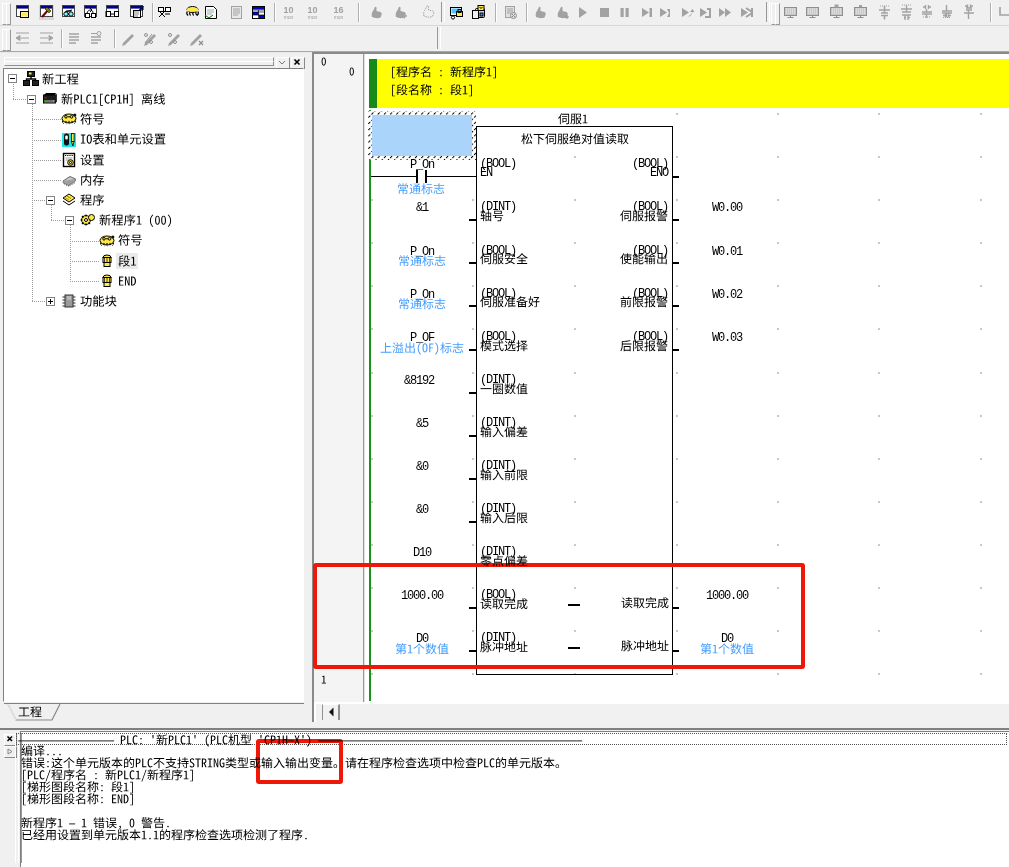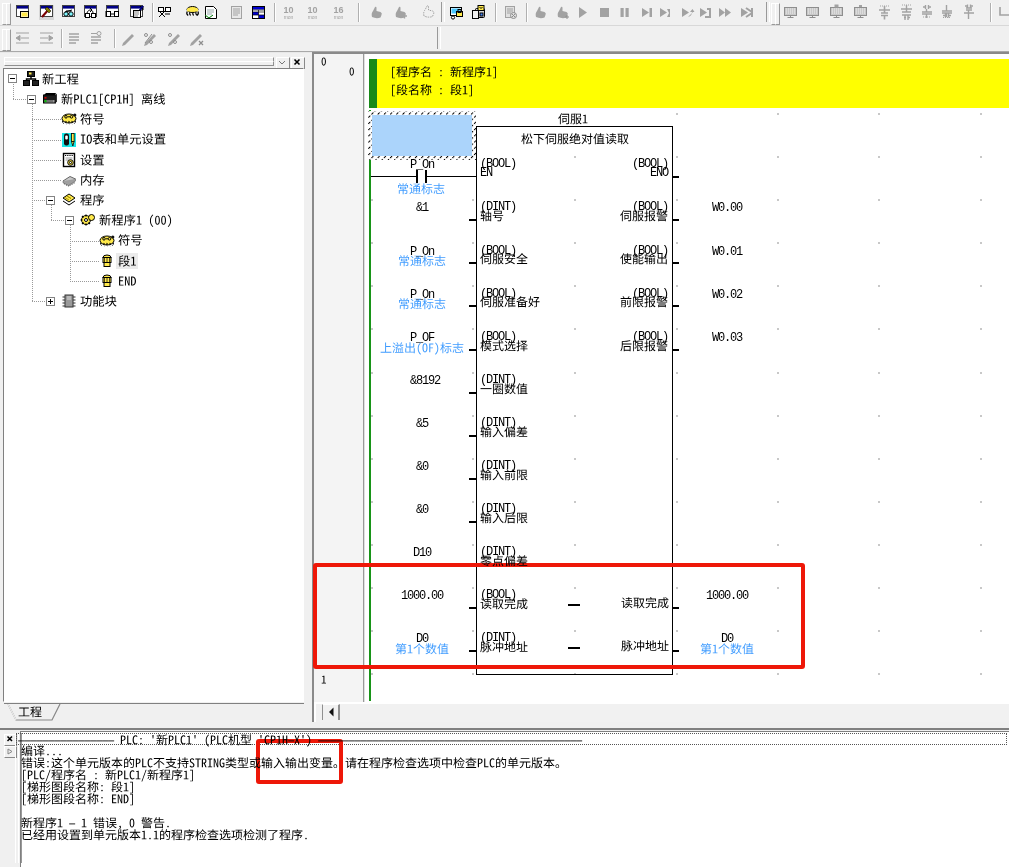--- a/index.html
+++ b/index.html
@@ -966,21 +966,21 @@
     <div style="position:absolute;left:568px;top:646.7px;width:12px;height:2px;background:#000"></div>
     <div style="position:absolute;left:371px;top:176px;width:45px;height:1.4px;background:#000"></div>
     <div style="position:absolute;left:427px;top:176px;width:49px;height:1.4px;background:#000"></div>
     <div style="position:absolute;left:416px;top:170px;width:2px;height:13px;background:#000"></div>
     <div style="position:absolute;left:425px;top:170px;width:2px;height:13px;background:#000"></div>
     <div style="font-family:'Liberation Mono',monospace;font-size:12px;line-height:12px;color:#000;position:absolute;left:407.6px;top:159.3px;width:28.8px;text-align:center;color:#000;letter-spacing:-1.2px">P_On</div>
     <div style="font-family:'Liberation Mono',monospace;font-size:12px;line-height:12px;color:#000;position:absolute;left:414.8px;top:202.4px;width:14.4px;text-align:center;color:#000;letter-spacing:-1.2px">&amp;1</div>
     <div style="font-family:'Liberation Mono',monospace;font-size:12px;line-height:12px;color:#000;position:absolute;left:407.6px;top:245.5px;width:28.8px;text-align:center;color:#000;letter-spacing:-1.2px">P_On</div>
     <div style="font-family:'Liberation Mono',monospace;font-size:12px;line-height:12px;color:#000;position:absolute;left:407.6px;top:288.6px;width:28.8px;text-align:center;color:#000;letter-spacing:-1.2px">P_On</div>
     <div style="font-family:'Liberation Mono',monospace;font-size:12px;line-height:12px;color:#000;position:absolute;left:407.6px;top:331.7px;width:28.8px;text-align:center;color:#000;letter-spacing:-1.2px">P_OF</div>
-    <div style="font-family:'Liberation Mono',monospace;font-size:12px;line-height:12px;color:#000;position:absolute;left:404.0px;top:374.8px;width:36.0px;text-align:right;color:#000;letter-spacing:-1.2px">&amp;8192</div>
+    <div style="font-family:'Liberation Mono',monospace;font-size:12px;line-height:12px;color:#000;position:absolute;left:404.0px;top:374.8px;width:36.0px;text-align:left;color:#000;letter-spacing:-1.2px">&amp;8192</div>
     <div style="font-family:'Liberation Mono',monospace;font-size:12px;line-height:12px;color:#000;position:absolute;left:414.8px;top:417.9px;width:14.4px;text-align:center;color:#000;letter-spacing:-1.2px">&amp;5</div>
     <div style="font-family:'Liberation Mono',monospace;font-size:12px;line-height:12px;color:#000;position:absolute;left:414.8px;top:461.0px;width:14.4px;text-align:center;color:#000;letter-spacing:-1.2px">&amp;0</div>
     <div style="font-family:'Liberation Mono',monospace;font-size:12px;line-height:12px;color:#000;position:absolute;left:414.8px;top:504.1px;width:14.4px;text-align:center;color:#000;letter-spacing:-1.2px">&amp;0</div>
     <div style="font-family:'Liberation Mono',monospace;font-size:12px;line-height:12px;color:#000;position:absolute;left:411.2px;top:547.2px;width:21.6px;text-align:center;color:#000;letter-spacing:-1.2px">D10</div>
     <div style="font-family:'Liberation Mono',monospace;font-size:12px;line-height:12px;color:#000;position:absolute;left:396.8px;top:590.3px;width:50.4px;text-align:center;color:#000;letter-spacing:-1.2px">1000.00</div>
     <div style="font-family:'Liberation Mono',monospace;font-size:12px;line-height:12px;color:#000;position:absolute;left:414.8px;top:633.4px;width:14.4px;text-align:center;color:#000;letter-spacing:-1.2px">D0</div>
     <div style="font-family:'Liberation Mono',monospace;font-size:12px;line-height:12px;color:#000;position:absolute;left:701.8px;top:590.3px;width:50.4px;text-align:center;color:#000;letter-spacing:-1.2px">1000.00</div>
     <div style="font-family:'Liberation Mono',monospace;font-size:12px;line-height:12px;color:#000;position:absolute;left:719.8px;top:633.4px;width:14.4px;text-align:center;color:#000;letter-spacing:-1.2px">D0</div>
     <div style="position:absolute;left:316px;top:704px;width:693px;height:18px;background:#f1f1f1;border-bottom:2px solid #909090"></div>
     <div style="position:absolute;left:322px;top:704px;width:18px;height:16px;background:#f1f1f1;border-left:1px solid #909090;border-right:2px solid #909090;border-top:1px solid #fff;box-sizing:border-box"></div>

